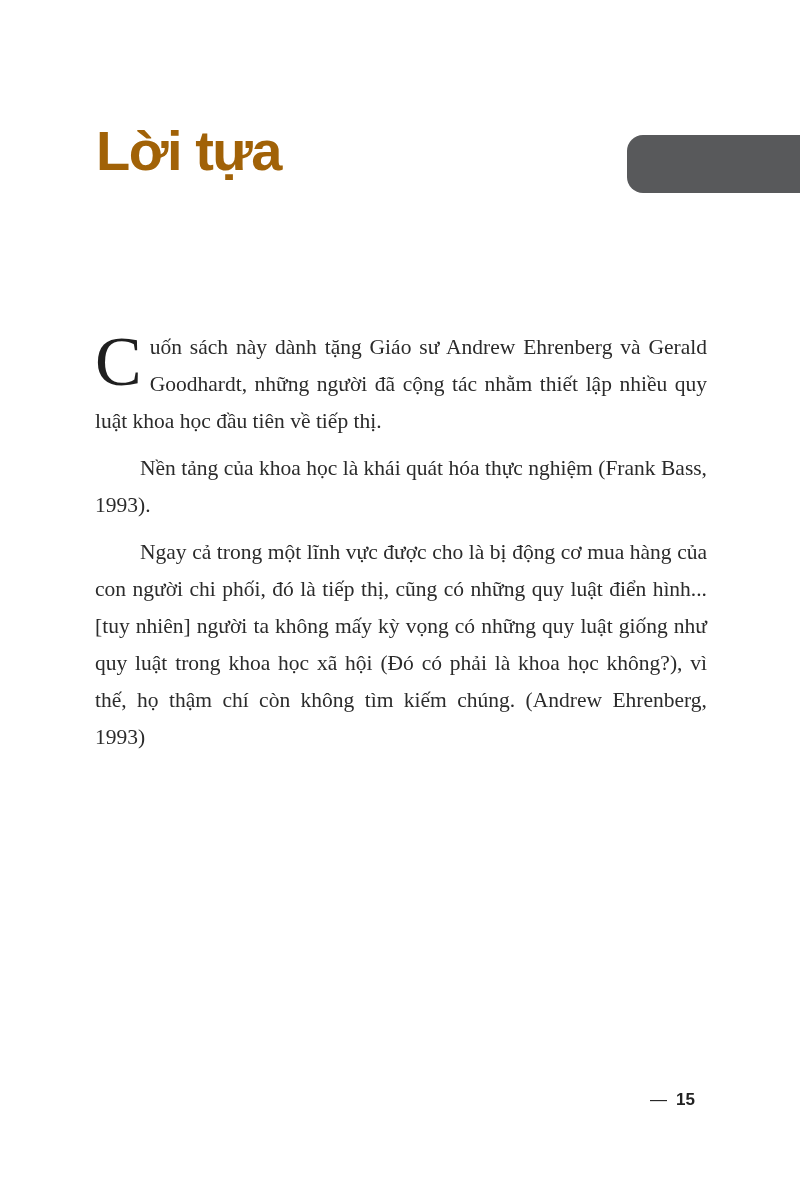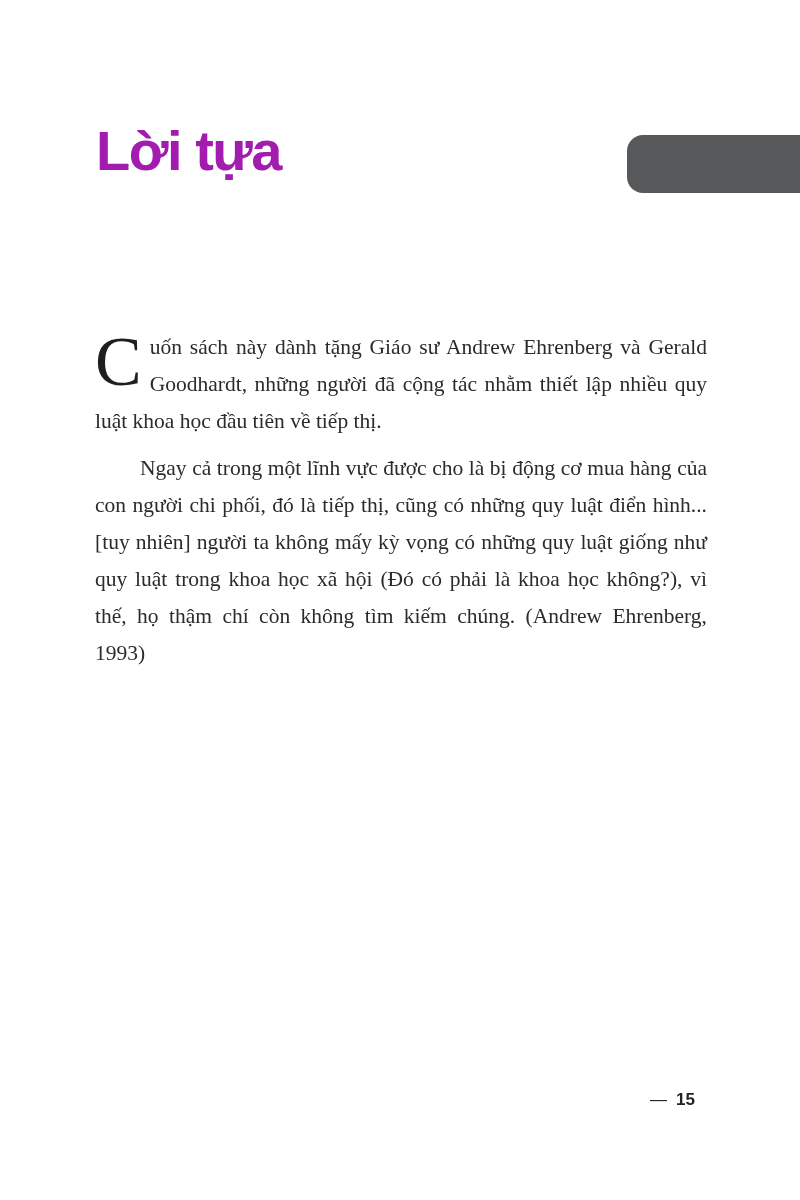--- a/index.html
+++ b/index.html
@@ -17,21 +17,21 @@
   }
   .title {
     position: absolute;
     left: 96px;
     top: 118px;
     margin: 0;
     font-family: "Liberation Sans", sans-serif;
     font-weight: 700;
     font-size: 56px;
     letter-spacing: -1.5px;
-    color: #a21caf;
+    color: #a16207;
   }
   .corner-tab {
     position: absolute;
     left: 627px;
     top: 135px;
     width: 173px;
     height: 58px;
     background: #58595b;
     border-radius: 16px 0 0 16px;
   }
@@ -82,20 +82,21 @@
 
 <div class="page">
 
   <h1 class="title">Lời tựa</h1>
 
   <div class="corner-tab"></div>
 
   <div class="body-text">
     <p><span class="drop-cap">C</span><span>uốn sách này dành tặng Giáo sư Andrew Ehrenberg và Gerald Goodhardt, những người đã cộng tác nhằm thiết lập nhiều quy luật khoa học đầu tiên về tiếp thị.</span></p>
 
+    <p class="indented"><span>Nền tảng của khoa học là khái quát hóa thực nghiệm (Frank Bass, 1993).</span></p>
 
     <p class="indented"><span>Ngay cả trong một lĩnh vực được cho là bị động cơ mua hàng của con người chi phối, đó là tiếp thị, cũng có những quy luật điển hình... [tuy nhiên] người ta không mấy kỳ vọng có những quy luật giống như quy luật trong khoa học xã hội (Đó có phải là khoa học không?), vì thế, họ thậm chí còn không tìm kiếm chúng. (Andrew Ehrenberg, 1993)</span></p>
   </div>
 
   <div class="page-number">
     <span class="dash">—</span><span class="num">15</span>
   </div>
 
 </div>
 

